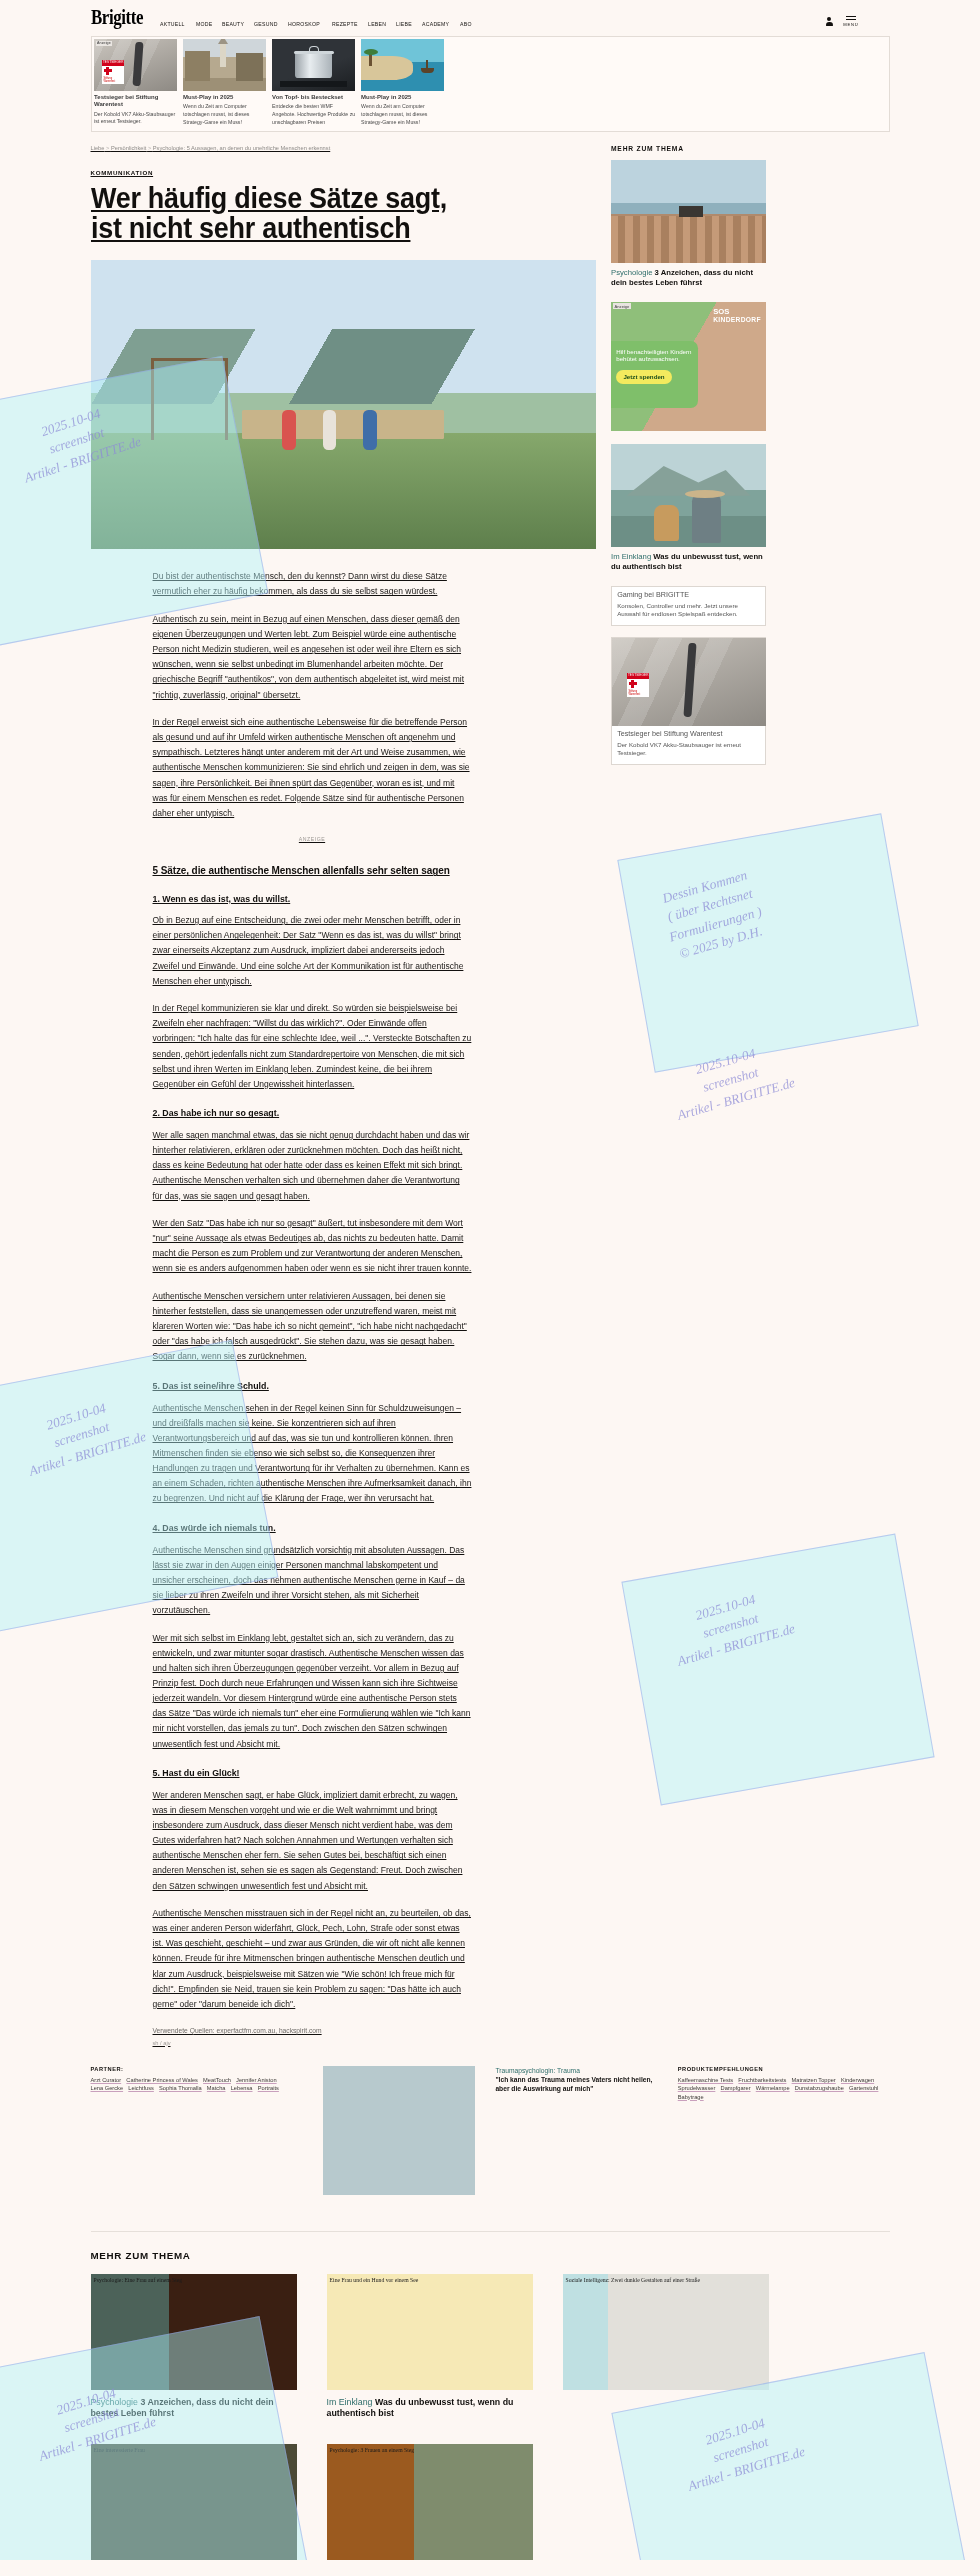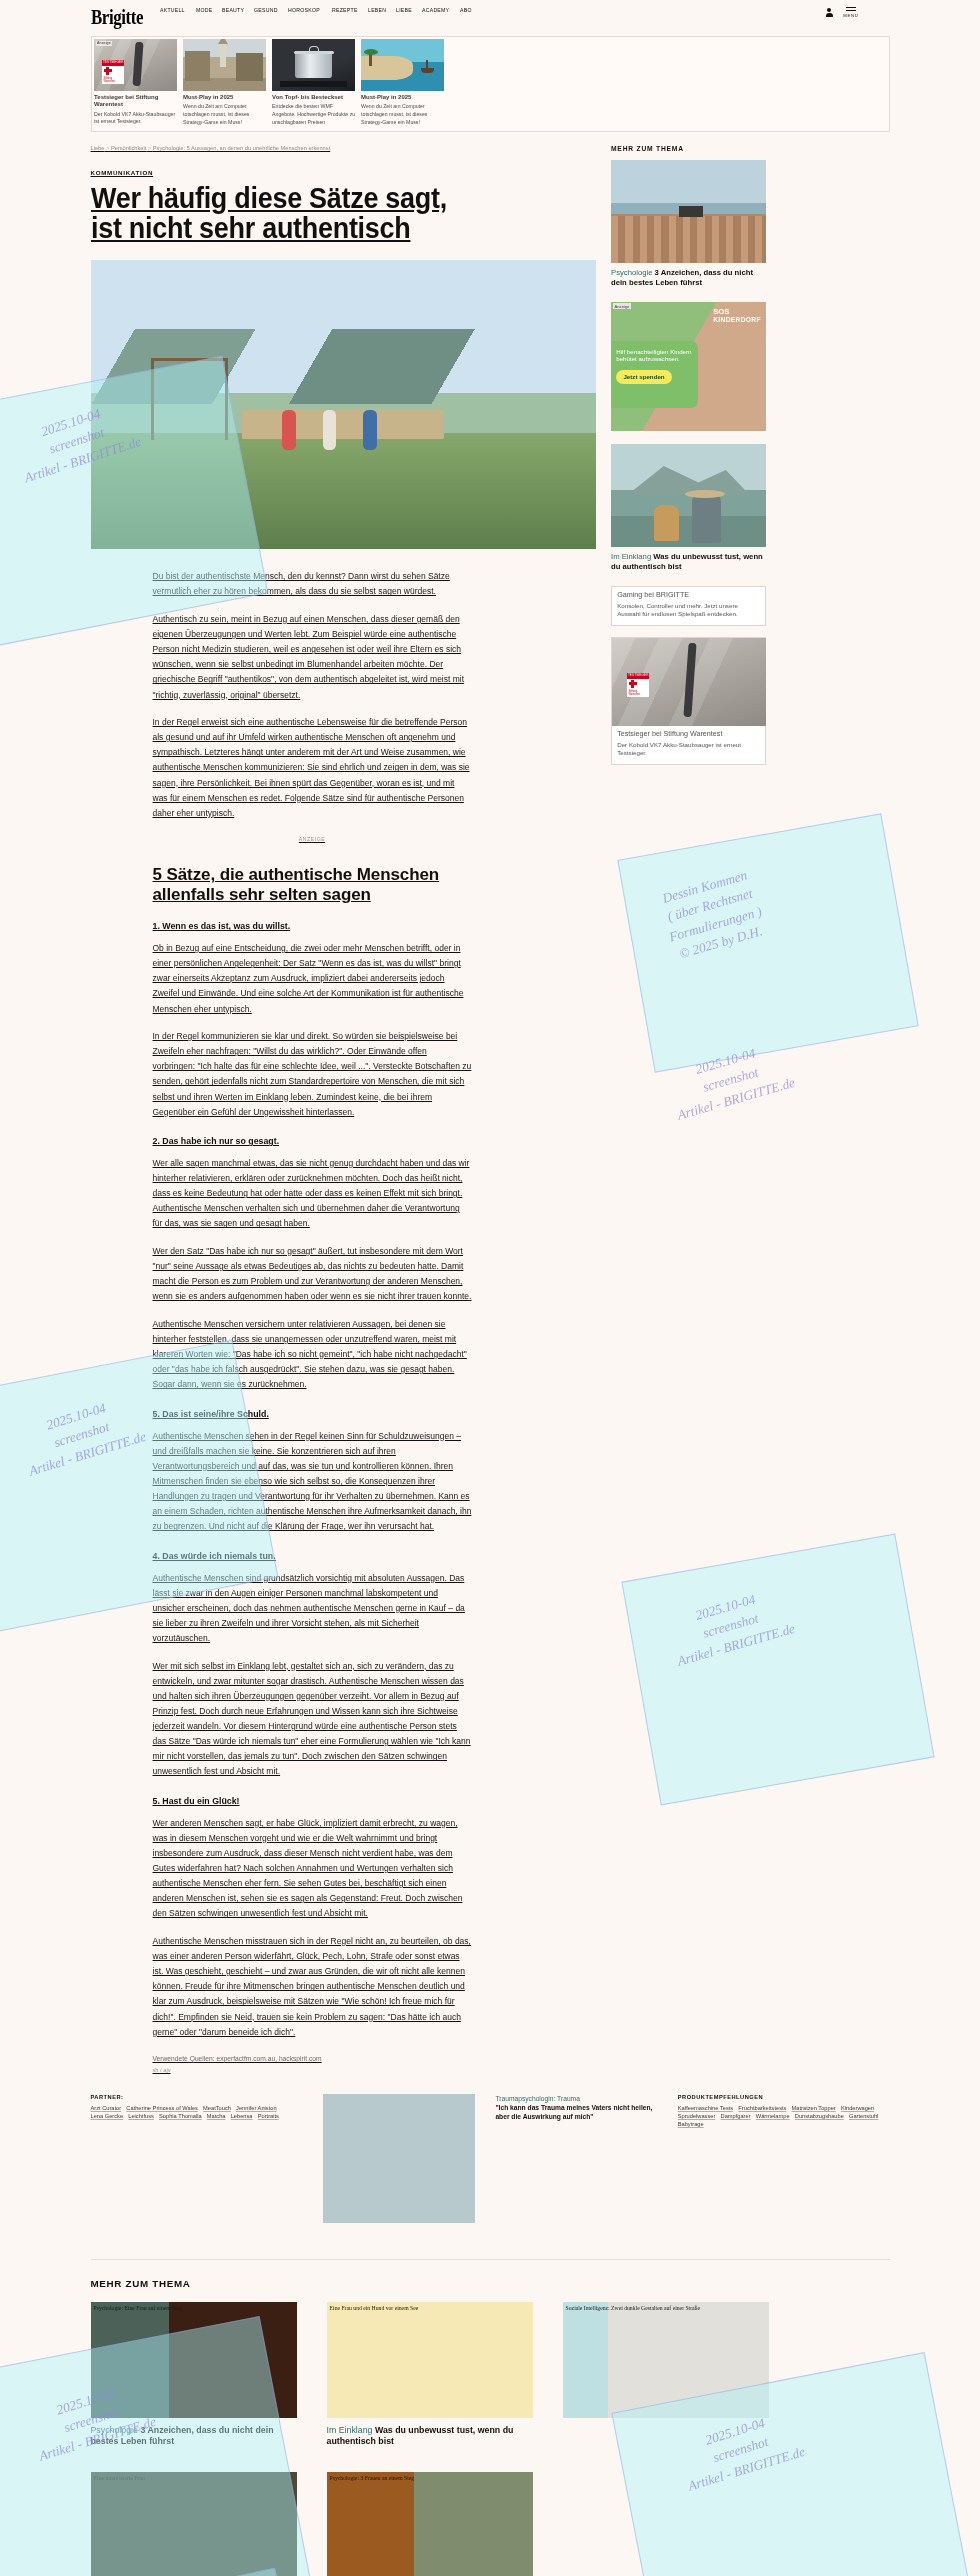--- a/index.html
+++ b/index.html
@@ -19,21 +19,21 @@
     display: flex;
     align-items: center;
     padding: 0 0 0 0;
     position: relative;
     z-index: 40;
   }
   .header-inner {
     width: 799px;
     margin: 8px auto;
     display: flex;
-    align-items: flex-start;
+    align-items: flex-end;
   }
   .logo {
     font-family: "Liberation Serif", serif;
     font-weight: bold;
     font-size: 20.6px;
     letter-spacing: -0.5px;
     line-height: 1;
     color: #000;
     transform: scaleX(0.82);
     transform-origin: left center;
@@ -178,21 +178,21 @@
   .hero .p3{left:54%;background:#3f6ea8;}
 
   .article-body { width: 319px; margin: 20.6px 0 0 62px; }
   .lead {
     font-size: 10.8px; line-height: 1.46; font-weight: 400; color: #12100e;
     margin-bottom: 15.5px;
   }
   .article-body p { font-size: 8.5px; line-height: 1.78; margin-bottom: 12.4px; color: #1c1a18; }
   .article-body h2 {
     font-family: "Liberation Sans Narrow", "Liberation Sans", sans-serif;
-    font-size: 17px; font-weight: 800; line-height: 1.16;
+    font-size: 10px; font-weight: 800; line-height: 1.16;
     margin: 23px 0 11.3px; letter-spacing: -0.1px;
   }
   .article-body h3 {
     font-size: 8.8px; font-weight: 800; margin: 16.5px 0 8.2px; line-height: 1.3;
   }
   .anzeige-label {
     text-align:center; font-size:5.2px; letter-spacing:0.5px; color:#9b9793;
     margin: 15.5px 0 13.4px;
   }
   .src-note { font-size: 6.7px; color: #6d6a66; margin-top: 15.5px; }
@@ -374,21 +374,21 @@
         <div class="mount"></div>
         <div class="field"></div>
       <div class="swing"></div>
       <div class="tbl"></div>
       <div class="p1"></div>
         <div class="p2"></div>
         <div class="p3"></div>
     </figure>
 
     <div class="article-body">
-      <p class="lead">Du bist der authentischste Mensch, den du kennst? Dann wirst du sehen Sätze vermutlich eher zu hören bekommen, als dass du sie selbst sagen würdest.</p>
+      <p class="lead">Du bist der authentischste Mensch, den du kennst? Dann wirst du diese Sätze vermutlich eher zu häufig bekommen, als dass du sie selbst sagen würdest.</p>
       <p>Authentisch zu sein, meint in Bezug auf einen Menschen, dass dieser gemäß den eigenen Überzeugungen und Werten lebt. Zum Beispiel würde eine authentische Person nicht Medizin studieren, weil es angesehen ist oder weil ihre Eltern es sich wünschen, wenn sie selbst unbedingt im Blumenhandel arbeiten möchte. Der griechische Begriff "authentikos", von dem authentisch abgeleitet ist, wird meist mit "richtig, zuverlässig, original" übersetzt.</p>
       <p>In der Regel erweist sich eine authentische Lebensweise für die betreffende Person als gesund und auf ihr Umfeld wirken authentische Menschen oft angenehm und sympathisch. Letzteres hängt unter anderem mit der Art und Weise zusammen, wie authentische Menschen kommunizieren: Sie sind ehrlich und zeigen in dem, was sie sagen, ihre Persönlichkeit. Bei ihnen spürt das Gegenüber, woran es ist, und mit was für einem Menschen es redet. Folgende Sätze sind für authentische Personen daher eher untypisch.</p>
 
       <div class="anzeige-label">ANZEIGE</div>
 
       <h2>5 Sätze, die authentische Menschen allenfalls sehr selten sagen</h2>
 
       <h3>1. Wenn es das ist, was du willst.</h3>
       <p>Ob in Bezug auf eine Entscheidung, die zwei oder mehr Menschen betrifft, oder in einer persönlichen Angelegenheit: Der Satz "Wenn es das ist, was du willst" bringt zwar einerseits Akzeptanz zum Ausdruck, impliziert dabei andererseits jedoch Zweifel und Einwände. Und eine solche Art der Kommunikation ist für authentische Menschen eher untypisch.</p>
       <p>In der Regel kommunizieren sie klar und direkt. So würden sie beispielsweise bei Zweifeln eher nachfragen: "Willst du das wirklich?". Oder Einwände offen vorbringen: "Ich halte das für eine schlechte Idee, weil ...". Versteckte Botschaften zu senden, gehört jedenfalls nicht zum Standardrepertoire von Menschen, die mit sich selbst und ihren Werten im Einklang leben. Zumindest keine, die bei ihrem Gegenüber ein Gefühl der Ungewissheit hinterlassen.</p>

